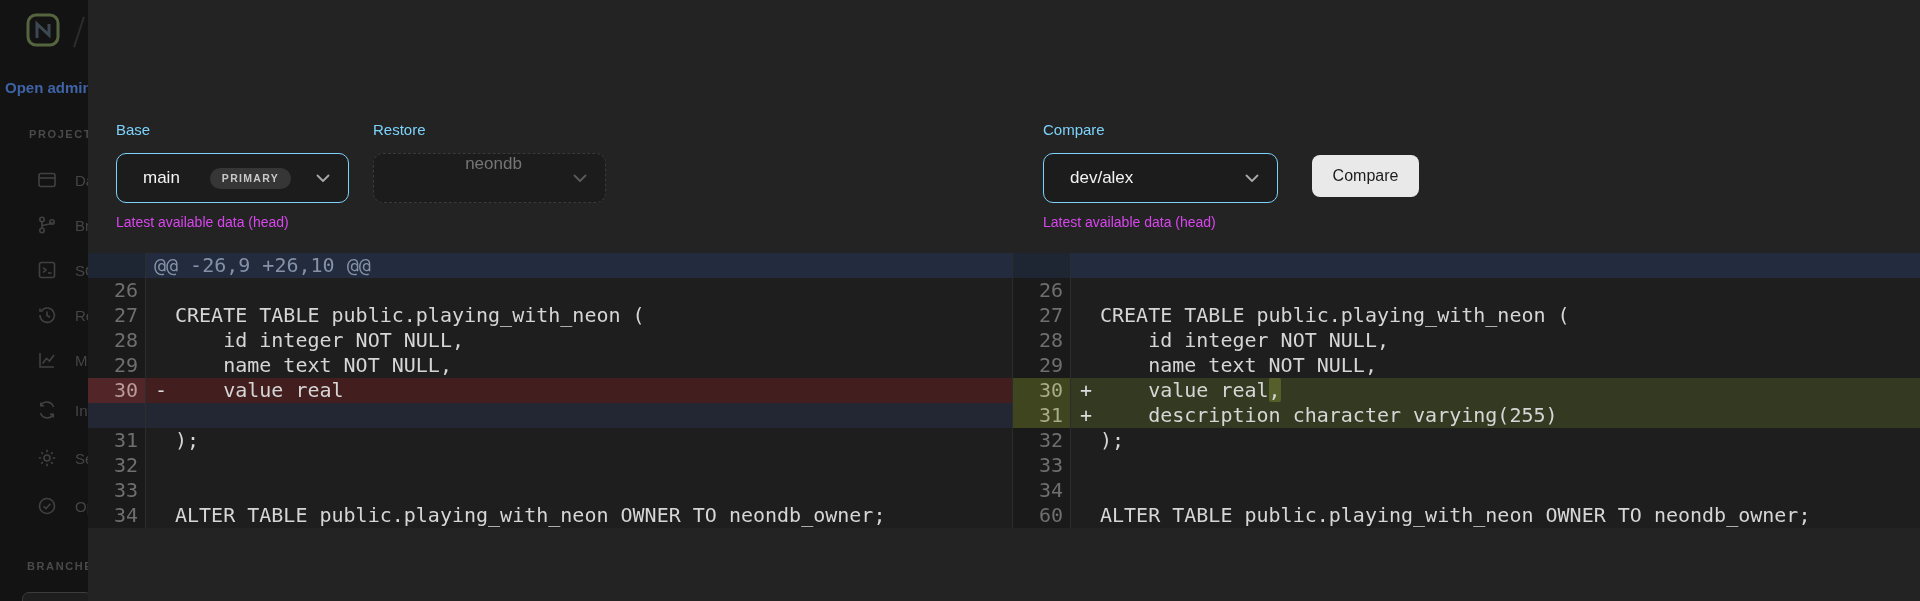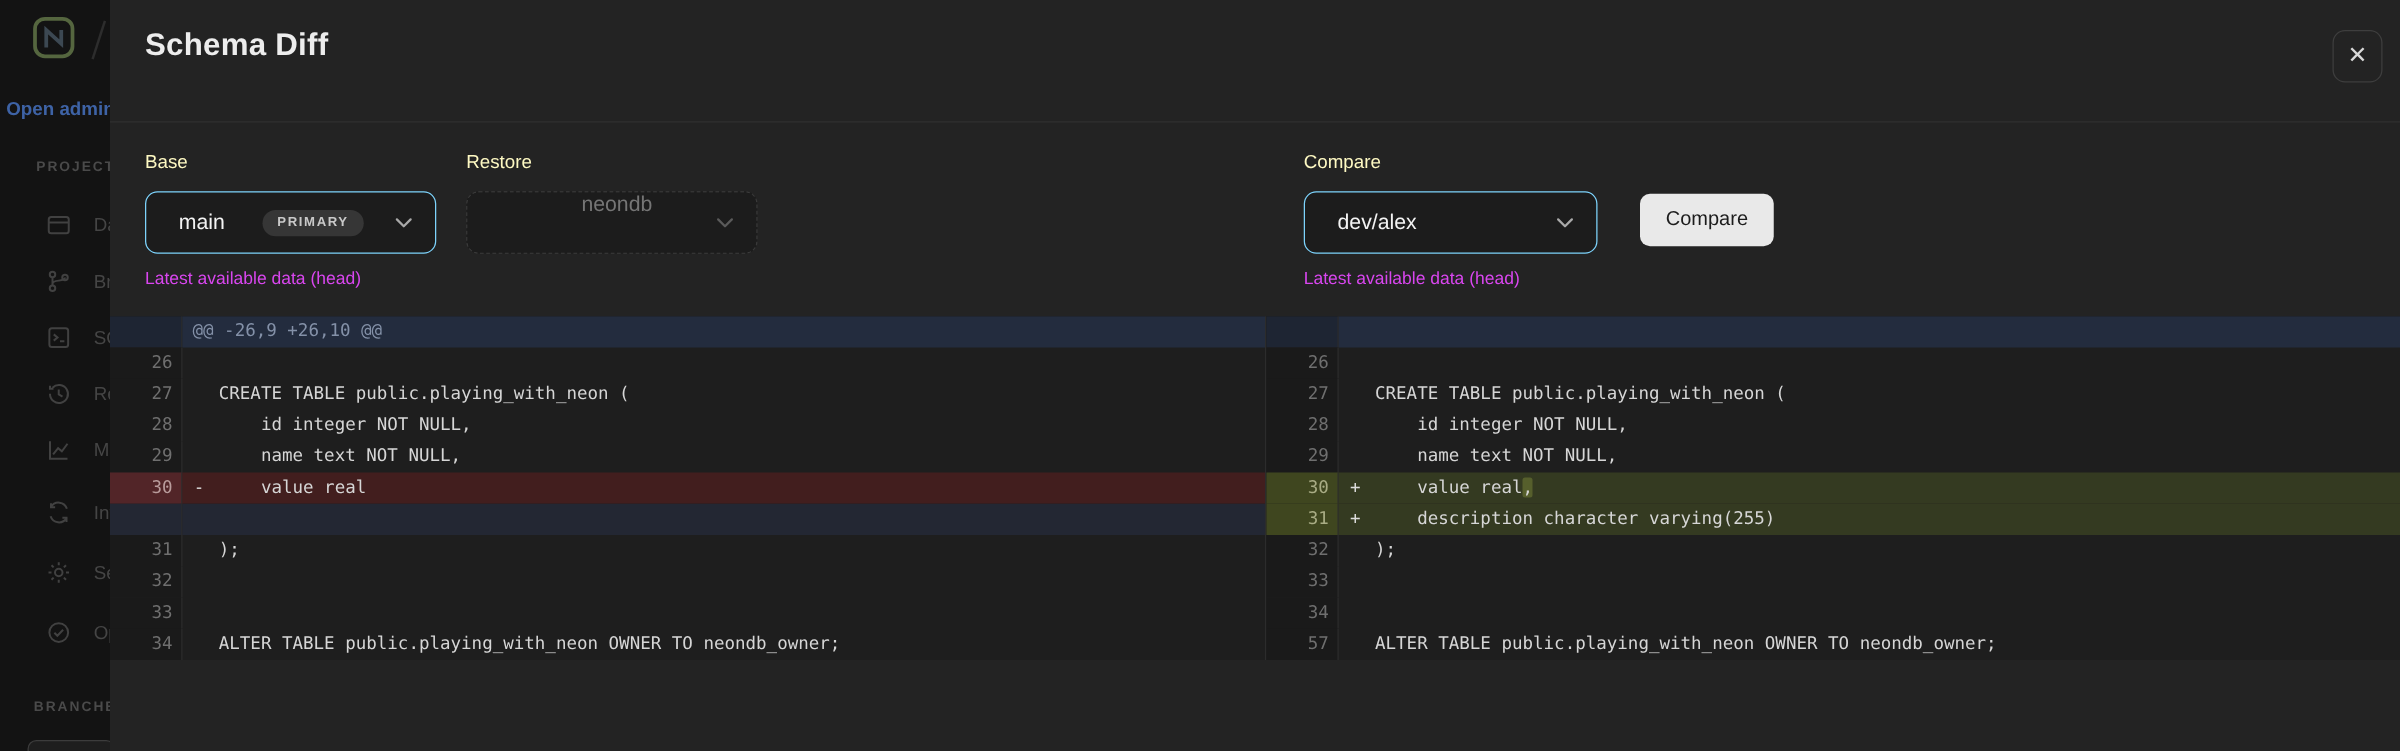--- a/index.html
+++ b/index.html
@@ -20,41 +20,41 @@
                    border:1px solid #3c3c3c; border-radius:7px; background:#1e1e1e; }
 
   
   .modal { position:absolute; left:88px; top:0; width:1832px; height:601px; background:#232323; z-index:5; }
   .mhead { position:absolute; left:0; top:0; width:100%; height:98px; border-bottom:1px solid #313131; }
   .mtitle { position:absolute; left:28px; top:22px; font-size:25px; font-weight:600; color:#ededed; letter-spacing:.2px; }
   .close-btn { position:absolute; right:14px; top:24px; width:40px; height:42px; border:1px solid #3e3e3e;
                border-radius:10px; background:transparent; color:#d9d9d9; font-size:19px; line-height:40px;
                text-align:center; cursor:pointer; font-weight:300; }
 
-  .flabel { position:absolute; top:121px; font-size:15px; color:#fef9c3; }
+  .flabel { position:absolute; top:121px; font-size:15px; color:#7dd3fc; }
   .dropdown { position:absolute; top:153px; height:50px; border-radius:10px; background:#1c1c1c;
               border:1px solid #7dd3fc; display:flex; align-items:center; padding:0 18px 0 26px; cursor:pointer; }
   .dropdown .dval { font-size:17px; font-weight:500; color:#f3f3f3; }
   .dropdown.disabled { border-style:dashed; border-color:#3a3a3a;flex-direction:column; }
   .dropdown.disabled .dval { color:#757575; font-weight:400; }
   .badge { margin-left:30px; height:21px; padding:0 12px; border-radius:11px; background:#363636;
            font-size:10.5px; font-weight:700; letter-spacing:1.3px; color:#c9c9c9;
            display:flex; align-items:center; }
   .chev { margin-left:auto; display:flex; }
   .hint { position:absolute; top:214px; font-size:14px; color:#d946ef; }
   .compare-btn { position:absolute; left:1224px; top:155px; width:107px; height:42px; border:none;
                  border-radius:8px; background:#e9e9e9; color:#1c1c1c; font-size:16px; font-weight:500;
                  font-family:"Liberation Sans", sans-serif; cursor:pointer; }
 
   
   .diff { position:absolute; left:0; top:253px; width:1832px; height:275px; display:flex; background:#1e1e1e; }
   .pane { height:275px; overflow:hidden; }
   .pane.left  { flex:0 0 924px; width:924px; }
   .pane.right { flex:1 1 auto; border-left:1px solid #2c2c2c; }
-  .drow { display:flex; height:25px; font-family:"DejaVu Sans Mono", monospace; font-size:14px;
+  .drow { display:flex; height:25px; font-family:"DejaVu Sans Mono", monospace; font-size:20px;
           line-height:25px; color:#d6d6d6; }
   .gut { flex:0 0 58px; width:58px; text-align:right; padding-right:7px; color:#6f6f6f;
          background:#1a1a1a; border-right:1px solid #2d2d2d; }
   .codecell { flex:1 1 auto; position:relative; white-space:pre; overflow:hidden; padding-left:29px; }
   .marker { position:absolute; left:9px; color:#dcdcdc; }
   .drow.hunk .gut { background:#1e2533; }
   .drow.hunk .codecell { background:#232c3e; color:#8491a8; padding-left:8px; }
   .drow.del .gut { background:#522528; color:#b99c9c; }
   .drow.del .codecell { background:#421e1e; }
   .drow.add .gut { background:#3f461f; color:#a9ac85; }
@@ -138,26 +138,20 @@
       </svg>
       <span class="slabel">Operations</span>
     </div>
 
     <div class="side-sec" style="left:27px; top:560px;">BRANCHES</div>
     <div class="branch-select"></div>
   </div>
 
   <div class="modal">
 
-    <div class="mhead">
-      <div class="mtitle">Schema Diff</div>
-      <button class="close-btn">
-        <span>✕</span>
-      </button>
-    </div>
 
     <div class="flabel" style="left:28px;">Base</div>
     <div class="flabel" style="left:285px;">Restore</div>
     <div class="flabel" style="left:955px;">Compare</div>
 
     <div class="dropdown" style="left:28px; width:233px;">
       <span class="dval">main</span>
       <span class="badge">PRIMARY</span>
       <span class="chev">
         <svg width="14" height="9" viewBox="0 0 14 9" fill="none">
@@ -271,20 +265,20 @@
           </div>
           <div class="drow ctx">
             <div class="gut">33</div>
             <div class="codecell"><span></span></div>
           </div>
           <div class="drow ctx">
             <div class="gut">34</div>
             <div class="codecell"><span></span></div>
           </div>
           <div class="drow ctx">
-            <div class="gut">57</div>
+            <div class="gut">60</div>
             <div class="codecell"><span>ALTER TABLE public.playing_with_neon OWNER TO neondb_owner;</span></div>
           </div>
         </div>
     </div>
 
   </div>
 </div>
 
 </body></html>

